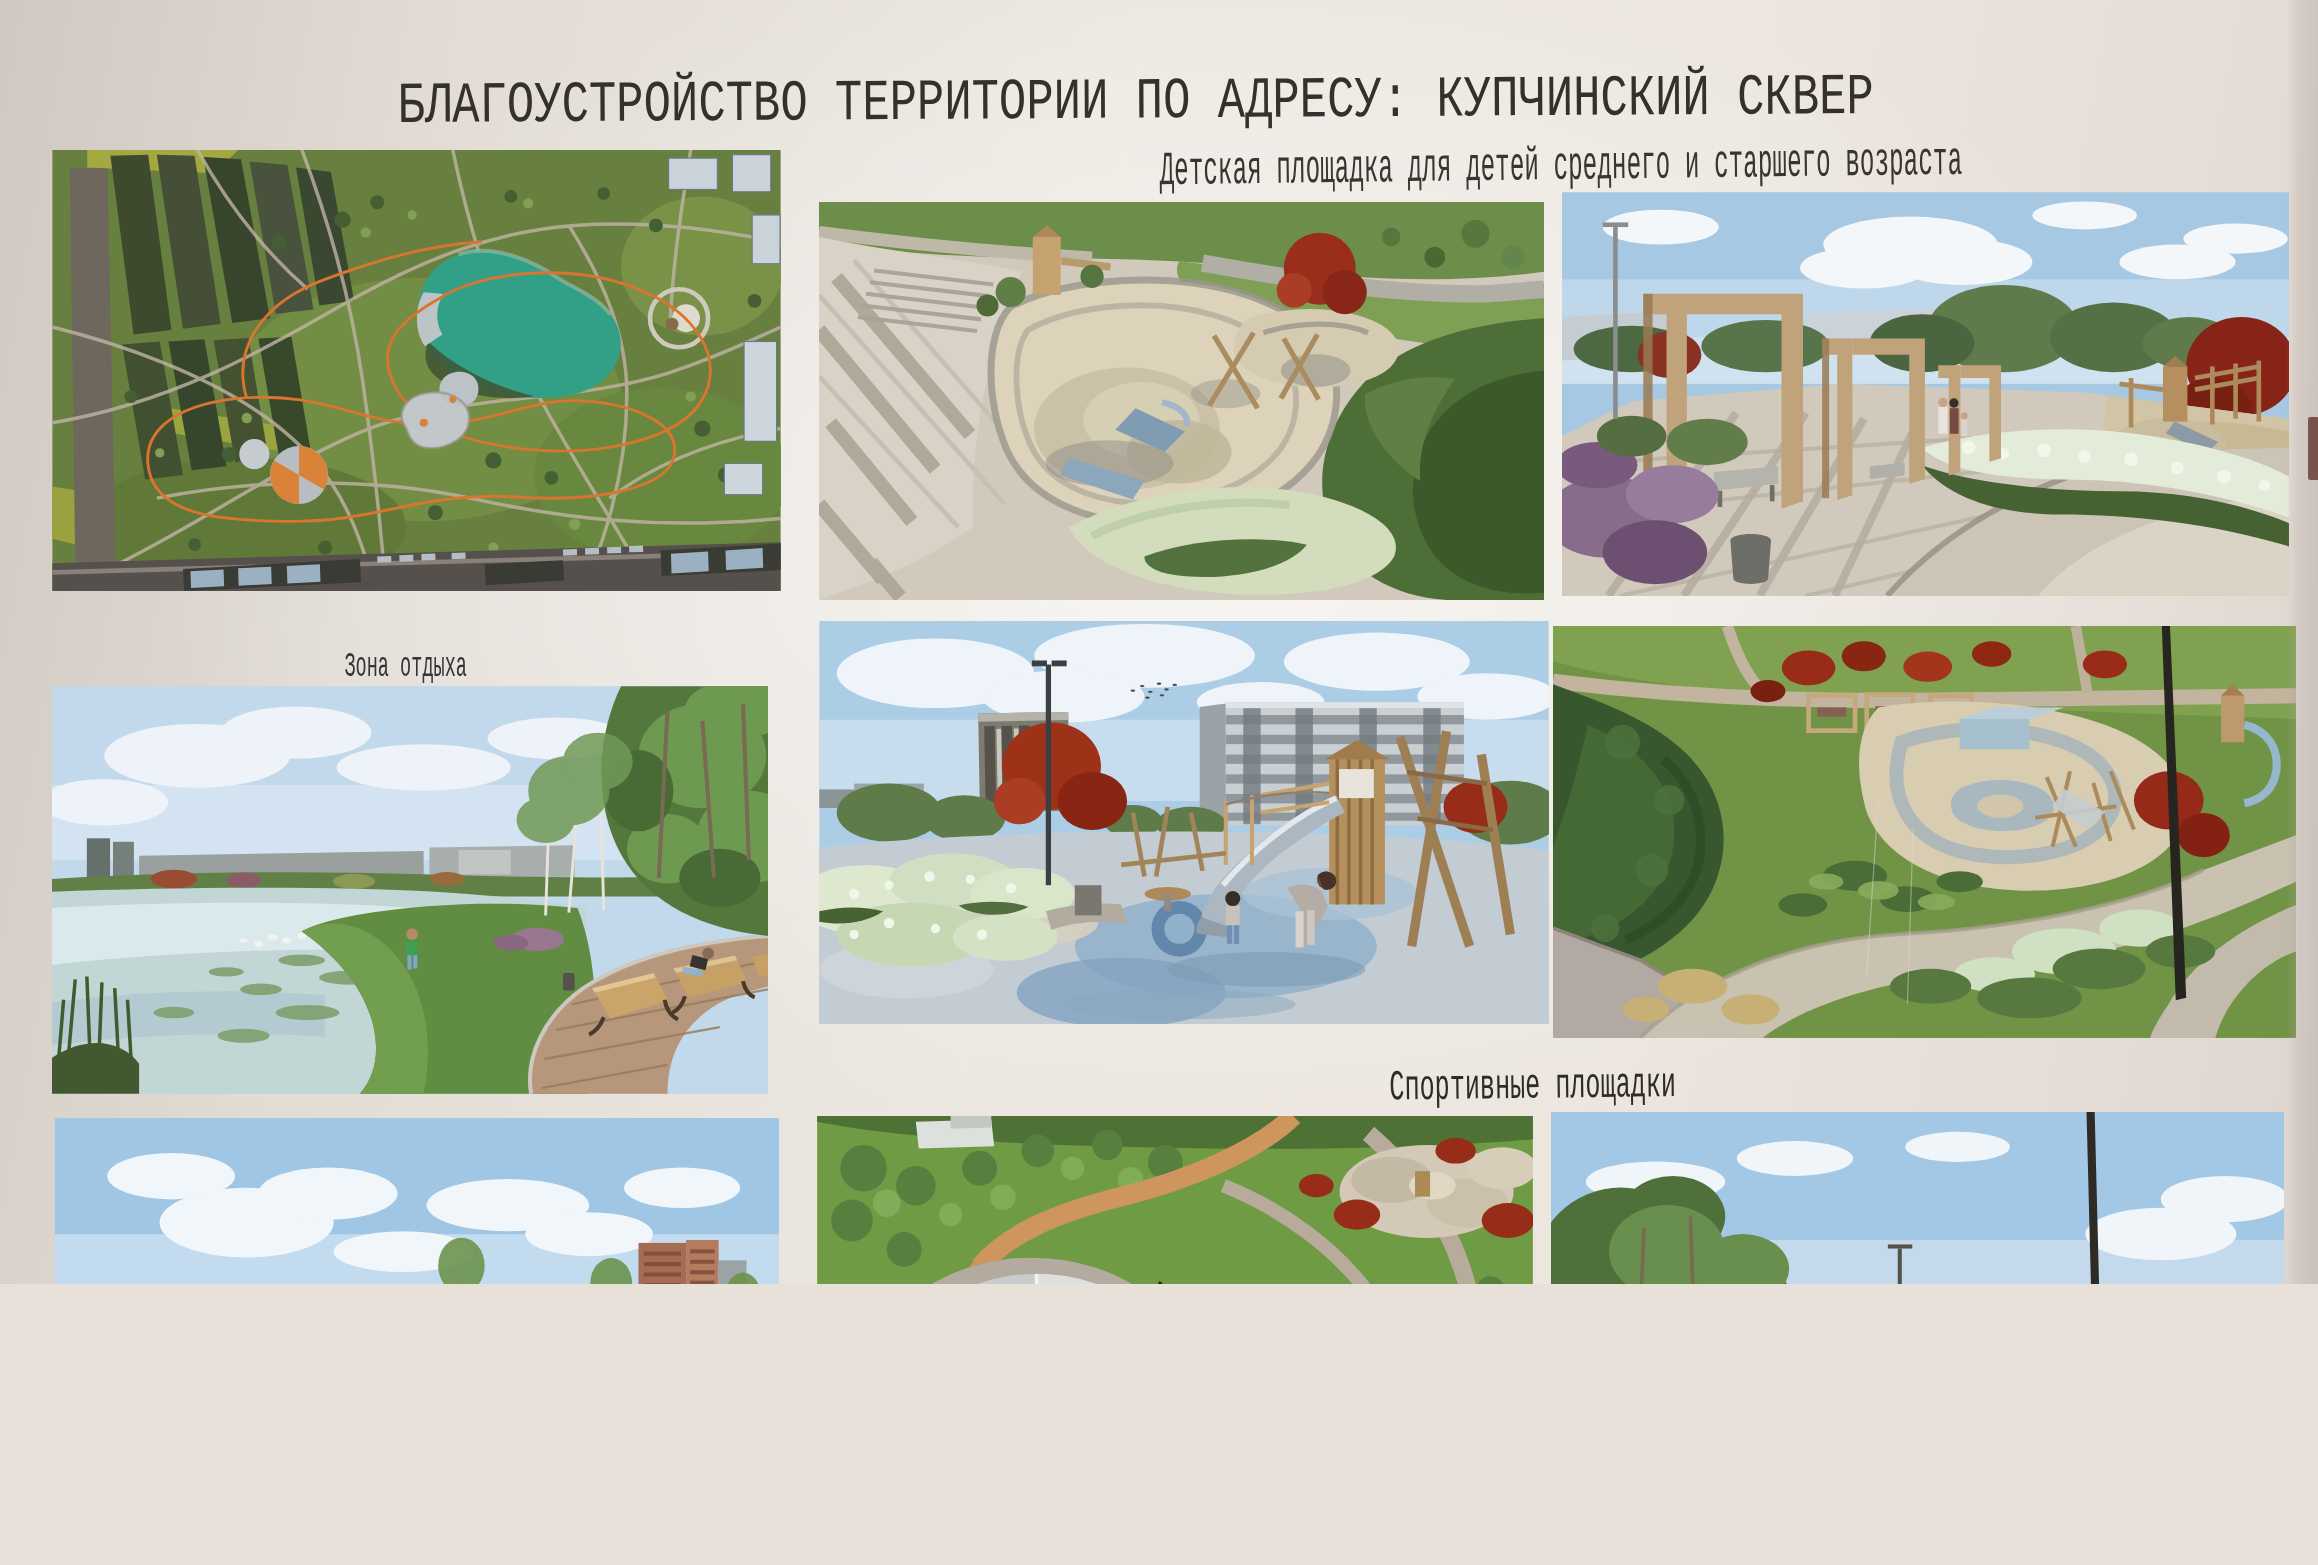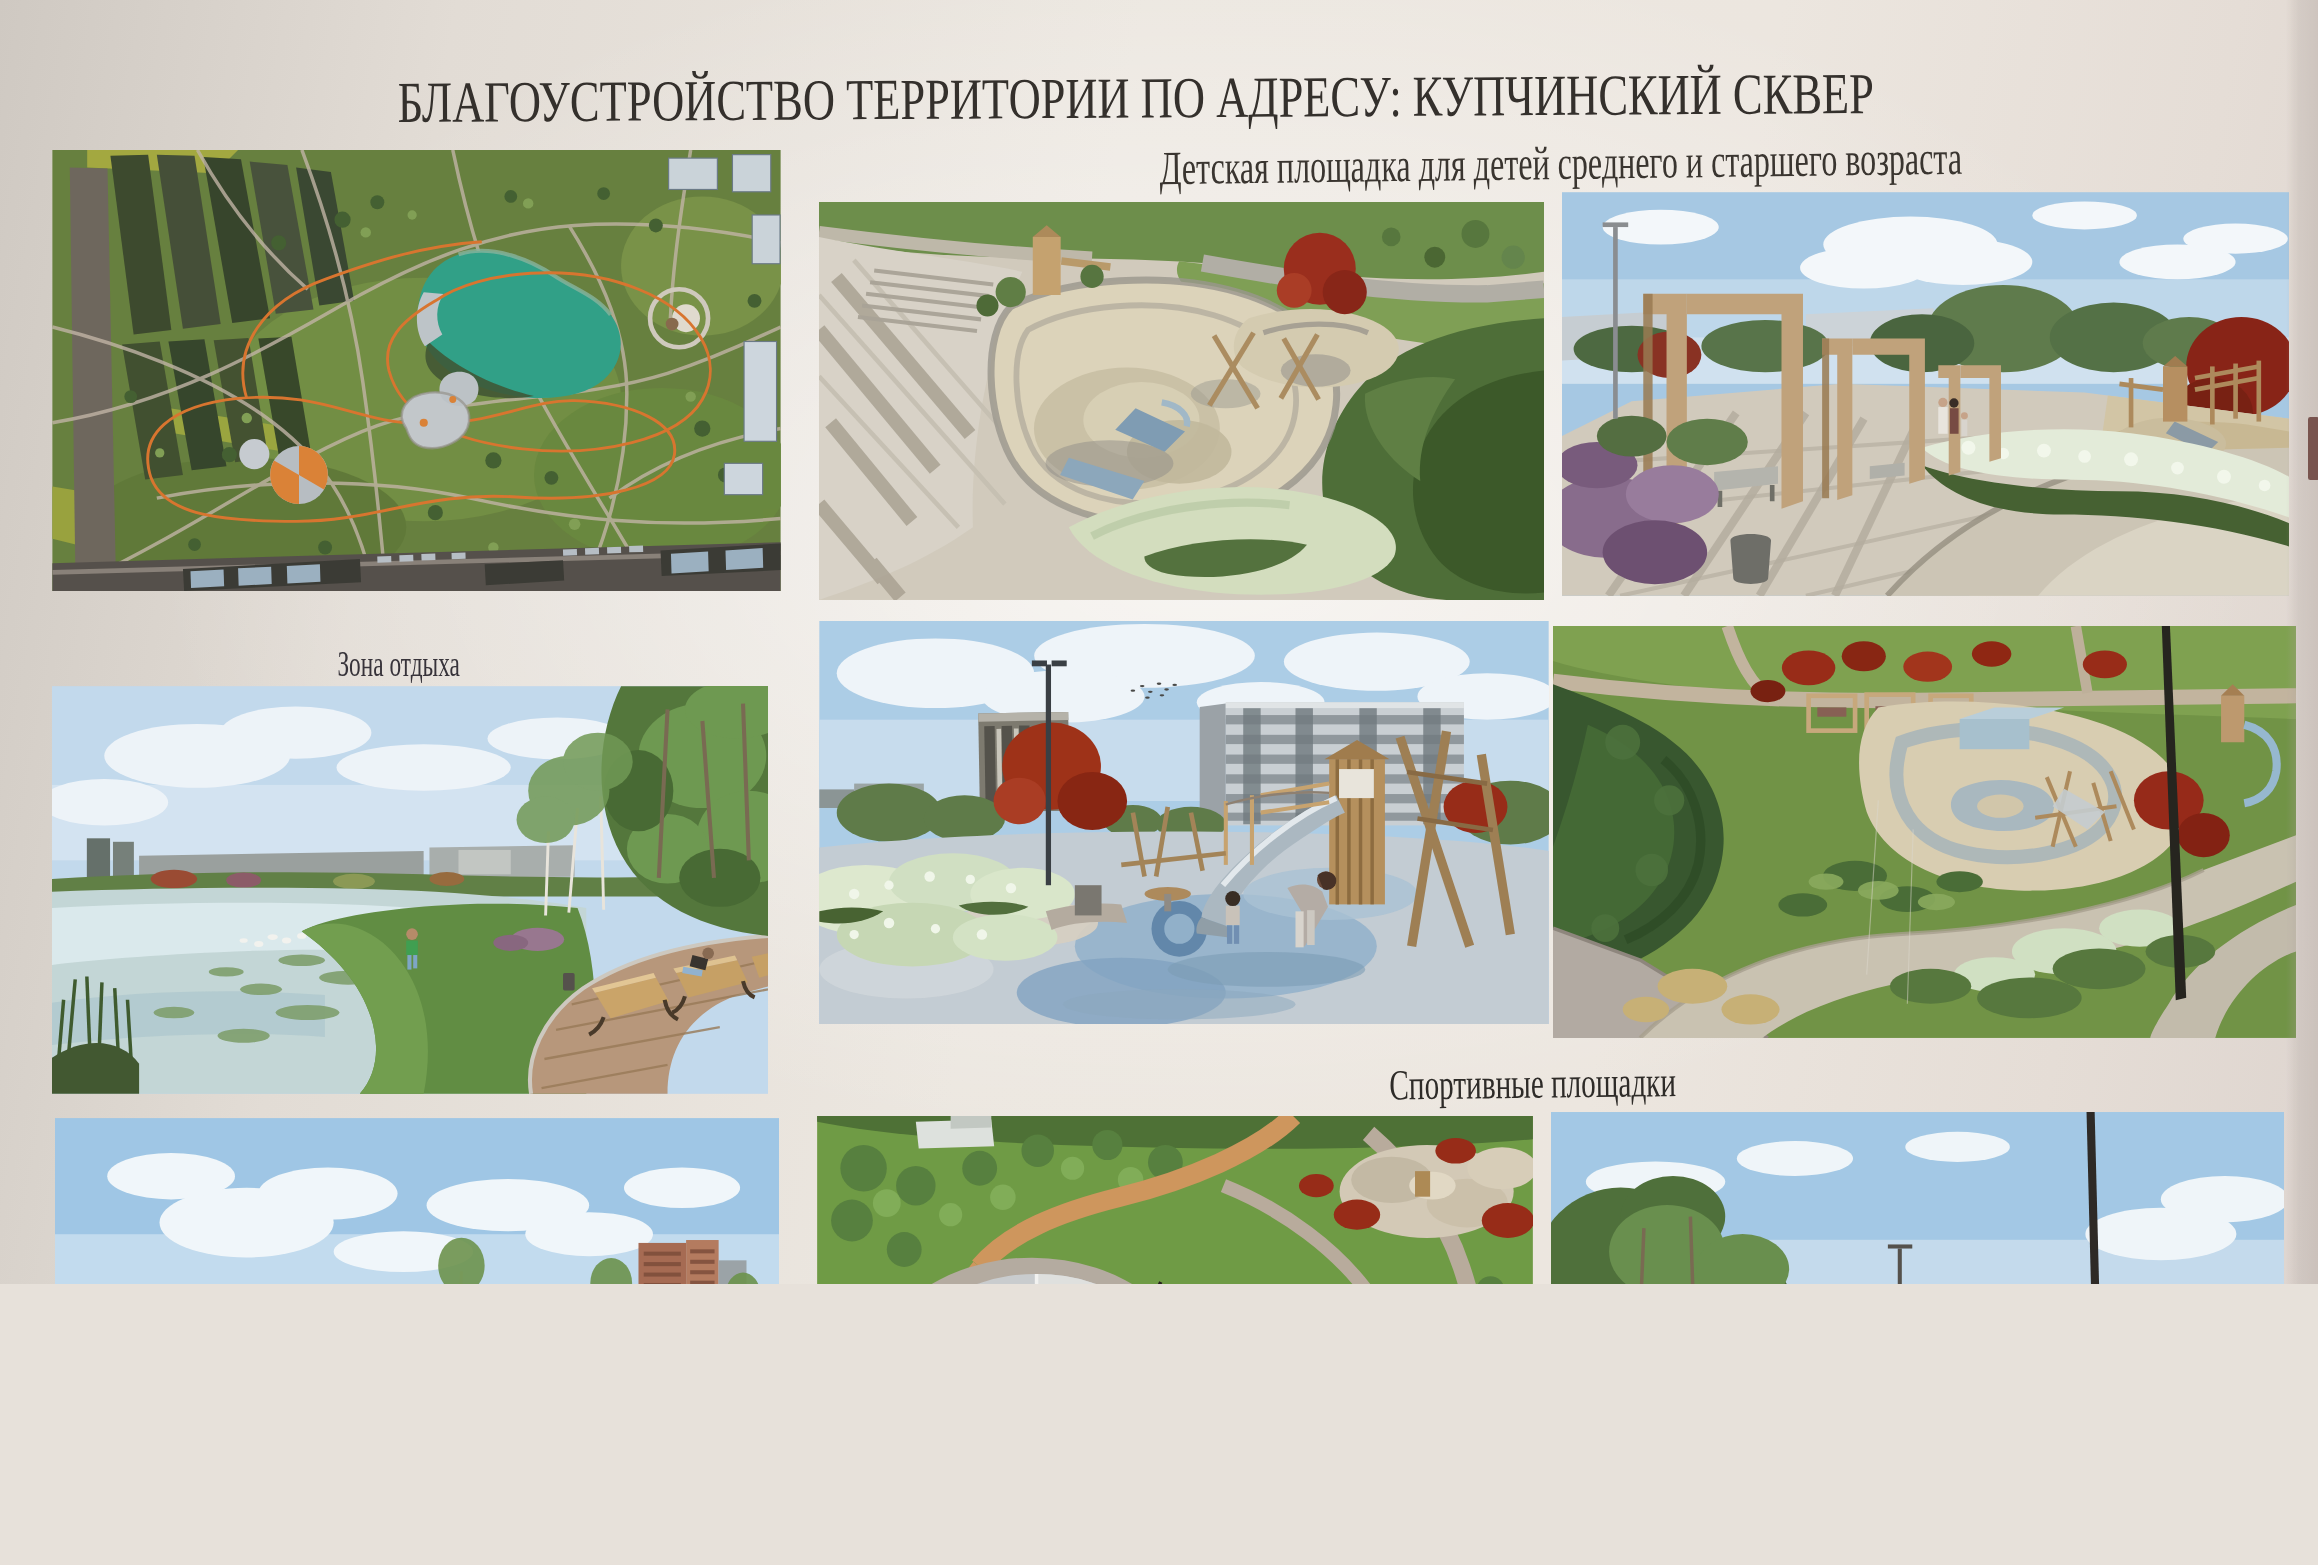--- a/index.html
+++ b/index.html
@@ -1,20 +1,20 @@
 <!DOCTYPE html>
 <html style="font-size:9.3px"><head>
 <meta charset="utf-8">
 <style>
   html,body{margin:0;padding:0;background:#e7e1da;}
   #page{position:relative;width:2319px;height:1284px;overflow:hidden;
     background:
       radial-gradient(ellipse 1510px 871px at 52% 42%, rgba(255,255,255,0.60), rgba(255,255,255,0) 70%),
       linear-gradient(100deg,#cfc9c2 0%,#e2dcd5 18%,#ece7e0 45%,#ece6df 70%,#e5ddd6 88%,#ded5cf 100%);
-    font-family:Liberation Serif, serif;}
+    font-family:Liberation Mono, monospace;}
   .ph{position:absolute;filter:saturate(0.92) brightness(1.0);}
   svg{display:block}
 </style>
 </head>
 <body>
 <div id="page">
 
 <div class="ph" style="left:52px;top:150px;width:729px;height:441px;">
 <svg width="729" height="441" viewBox="0 0 1255 760">
 
@@ -1269,21 +1269,21 @@
 <text x="25" y="102" font-size="100" fill="#34302c" textLength="2542" lengthAdjust="spacingAndGlyphs">БЛАГОУСТРОЙСТВО ТЕРРИТОРИИ ПО АДРЕСУ: КУПЧИНСКИЙ СКВЕР</text>
 </svg>
 </div>
 
 <div class="ph" style="left:1156px;top:129px;width:813px;height:64px;transform:rotate(-0.75deg)">
 <svg width="813" height="64" viewBox="0 0 1400 110">
 <text x="6" y="86" font-size="82" fill="#3a352f" textLength="1382" lengthAdjust="spacingAndGlyphs">Детская площадка для детей среднего и старшего возраста</text>
 </svg>
 </div>
 
-<div class="ph" style="left:334px;top:640px;width:134px;height:52px;">
+<div class="ph" style="left:341px;top:640px;width:134px;height:52px;">
 <svg width="134" height="52" viewBox="0 0 230 90">
 <text x="5" y="62" font-size="62" fill="#37333a" textLength="212" lengthAdjust="spacingAndGlyphs">Зона отдыха</text>
 </svg>
 </div>
 
 <div class="ph" style="left:1387px;top:1056px;width:296px;height:58px;transform:rotate(-0.7deg)">
 <svg width="296" height="58" viewBox="0 0 510 100">
 <text x="4" y="72" font-size="74" fill="#2e2b28" textLength="494" lengthAdjust="spacingAndGlyphs">Спортивные площадки</text>
 </svg>
 </div>

